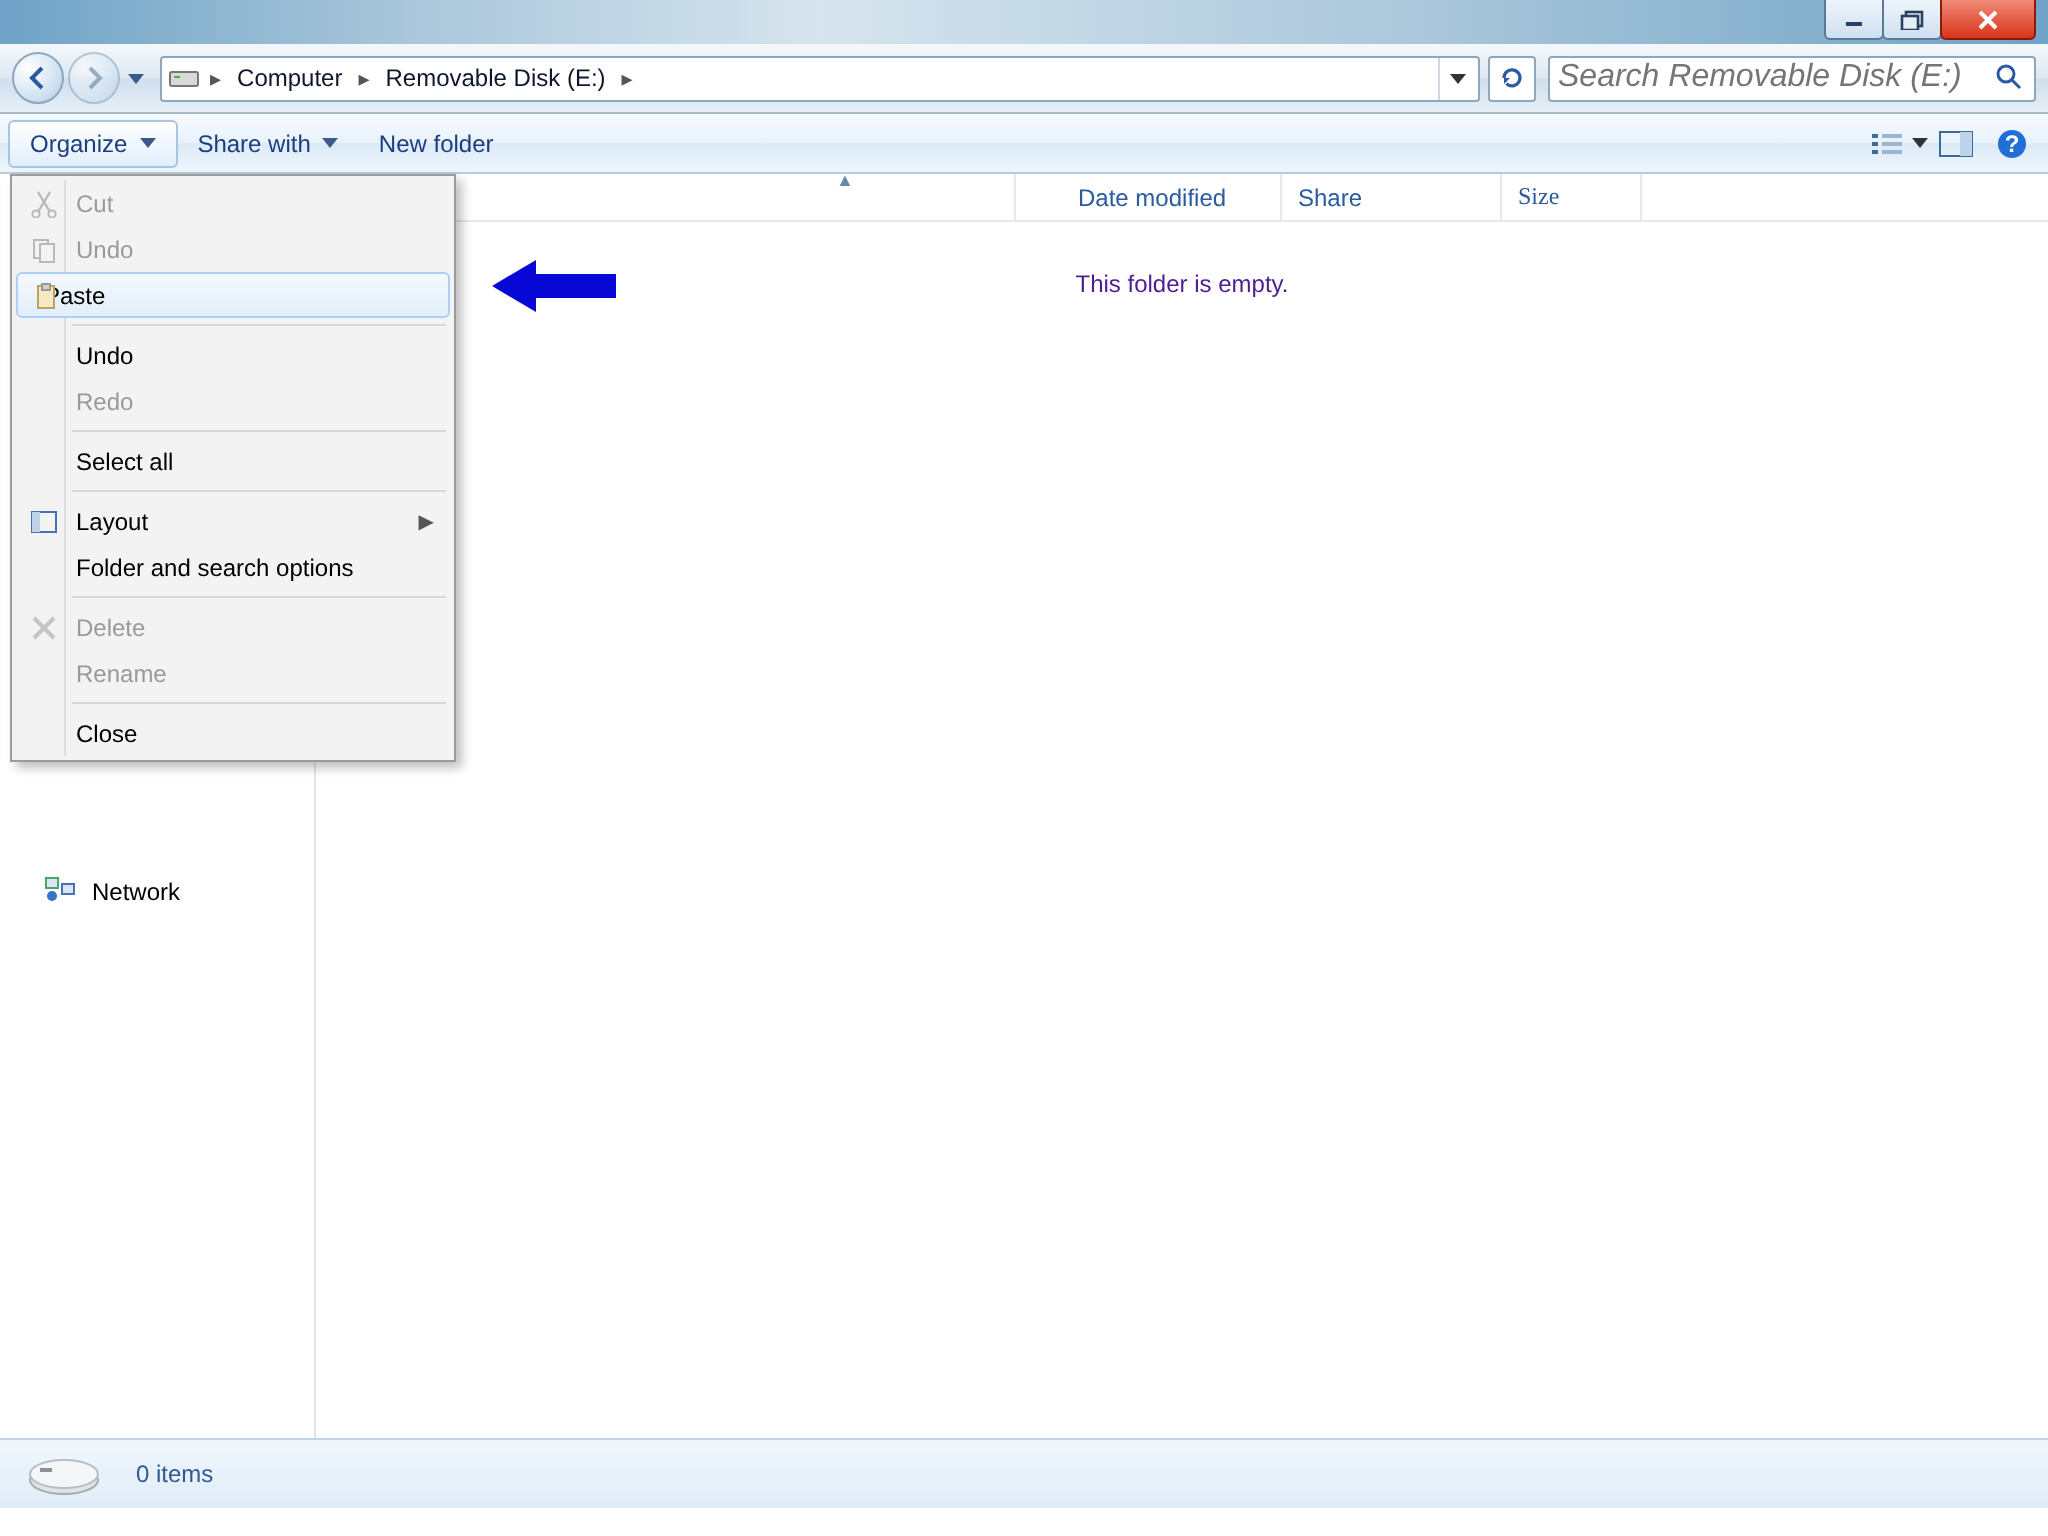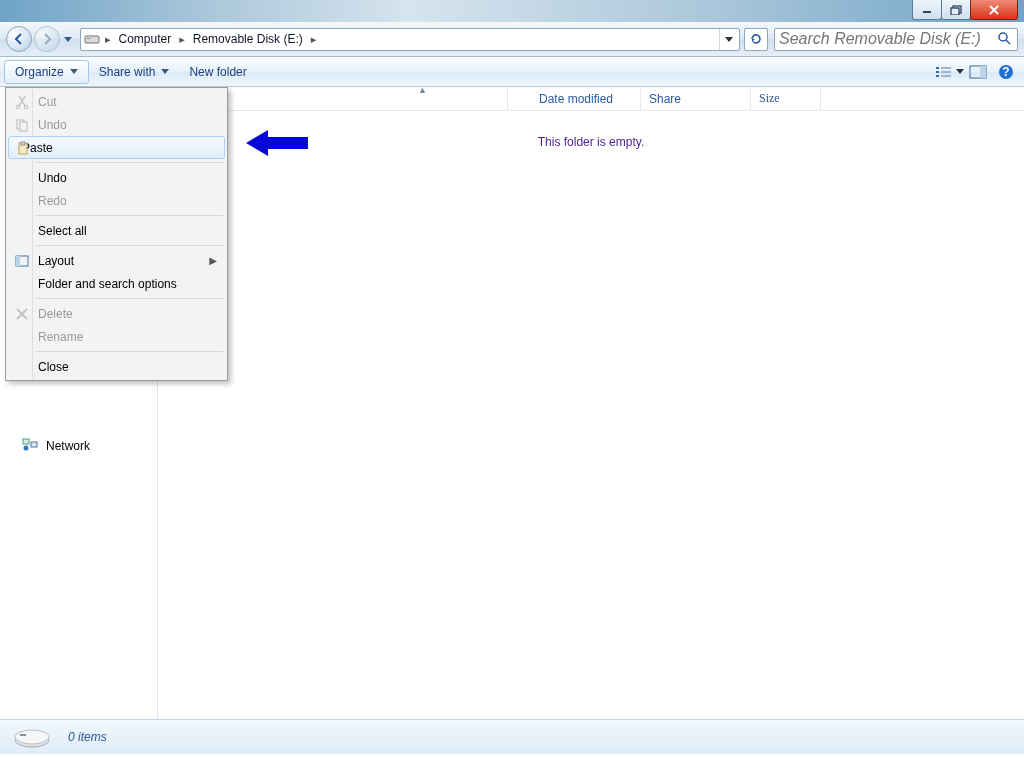--- a/index.html
+++ b/index.html
@@ -56,21 +56,21 @@
   .col-h{color:#2a5aa0;height:24px;display:flex;align-items:center;border-right:1px solid #e4e8ec;padding:0 8px;}
   .col-name{width:170px;position:relative;}
   .col-mod{width:110px;margin-left:23px;}
   .col-type{width:110px;}
   .col-size{width:70px;font-family:Liberation Serif, serif;}
   .sort-ind{position:absolute;left:0;right:0;top:-2px;display:flex;justify-content:center;color:#6d88a5;font-size:9px;}
   .empty-msg{text-align:center;color:#4c1d95;margin-top:24px;}
   
   .statusbar{position:absolute;left:0;top:719px;width:1024px;height:35px;
     background:linear-gradient(#f1f7fd,#dfecf8);border-top:1px solid #c4d3e1;display:flex;align-items:center;
-    padding:0 12px;font-style:italic;}
+    padding:0 12px;}
   .status-icon{width:40px;height:30px;}
   .status-text{color:#2d5a94;margin-left:16px;}
   
   .dropdown{position:absolute;left:5px;top:87px;width:223px;background:#f3f3f3;border:1px solid #9b9b9b;
     box-shadow:3px 3px 5px rgba(0,0,0,.25);z-index:50;padding:2px;}
   .dd-item{height:23px;display:flex;align-items:center;position:relative;padding-left:30px;border-radius:3px;}
   .dd-item.hover{background:linear-gradient(#f5f9fe,#e2eefb);border:1px solid #aecff7;padding-left:13px;}
   .dd-item.disabled{color:#9a9a9a;text-align:right;}
   .dd-icon{position:absolute;left:5px;width:18px;display:flex;justify-content:center;color:#9a9a9a;}
   .dd-sep{height:1px;background:#d8d8d8;margin:3px 2px 3px 28px;}

